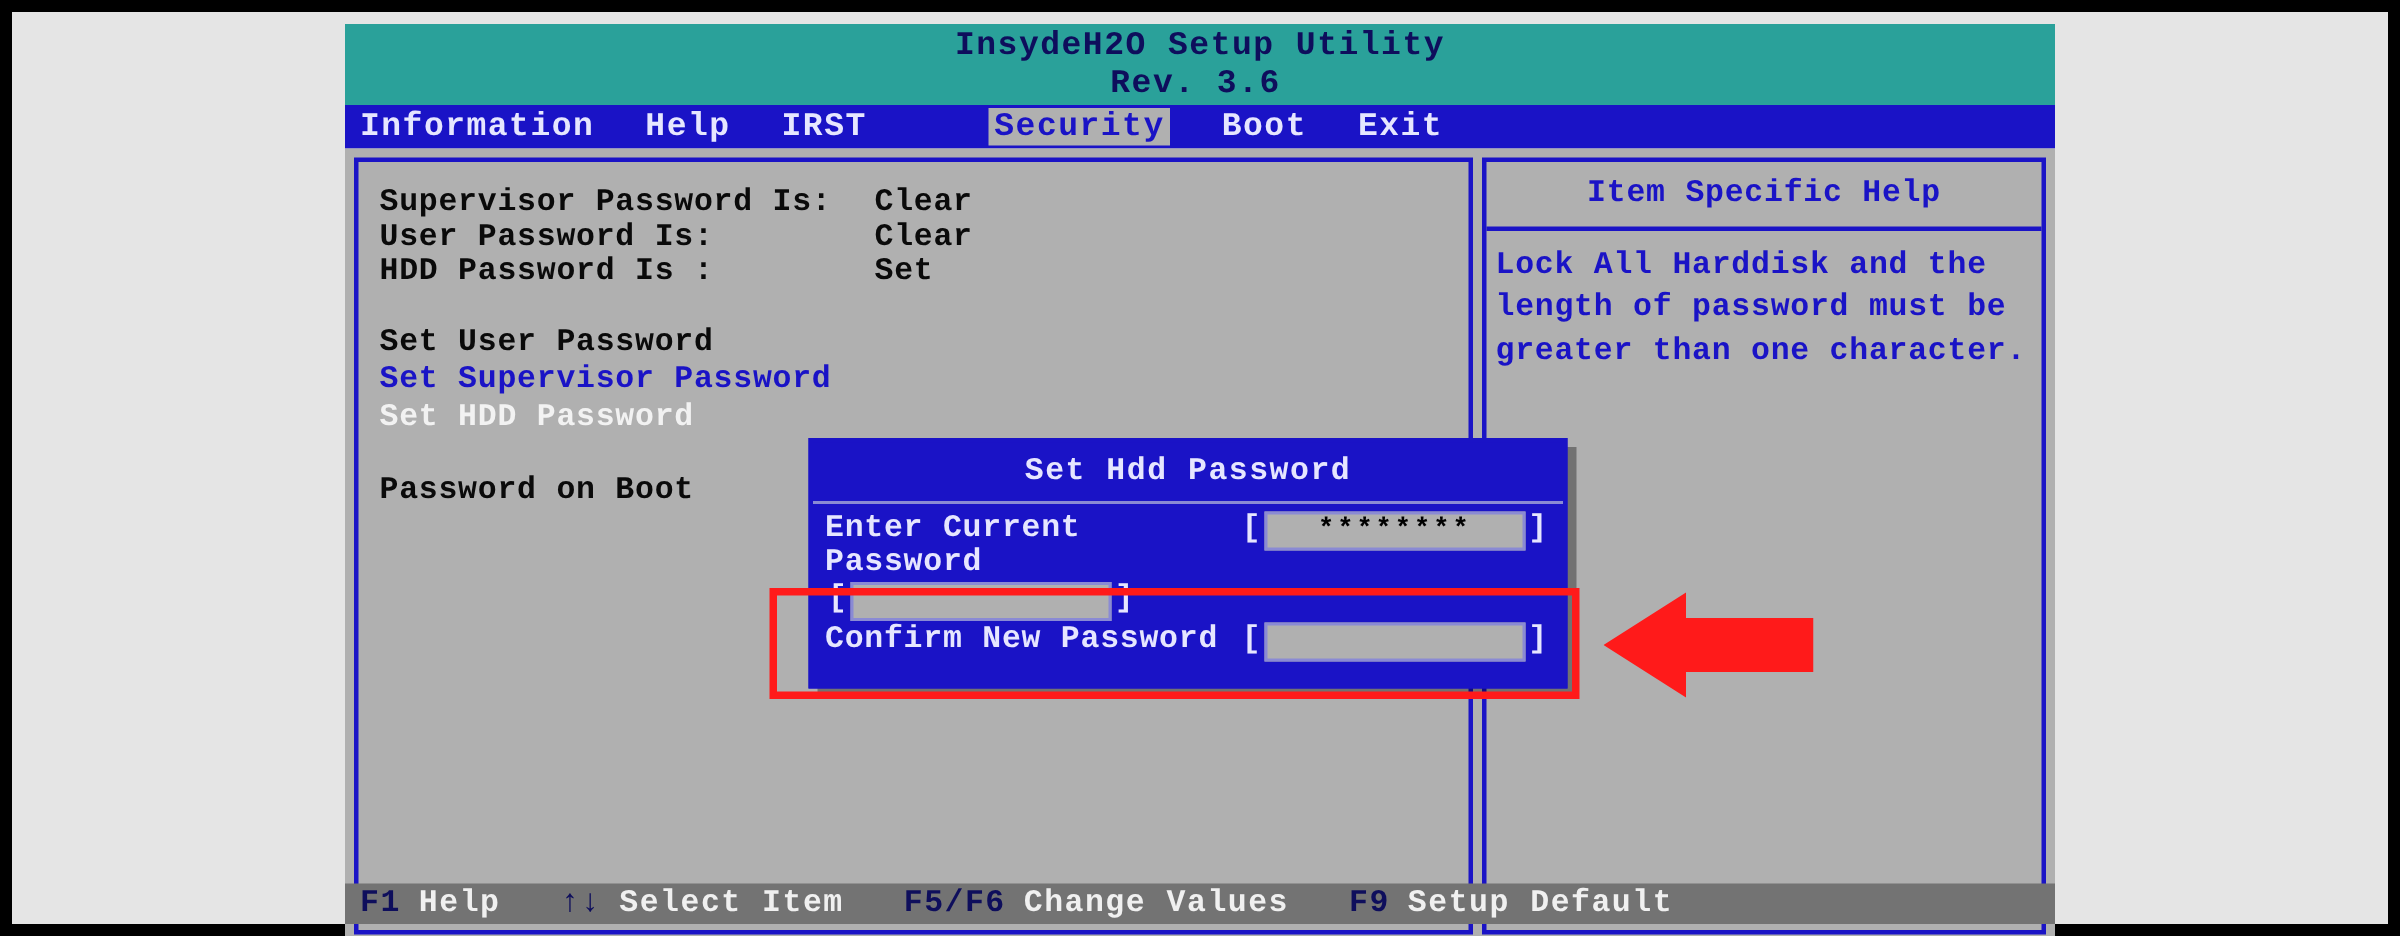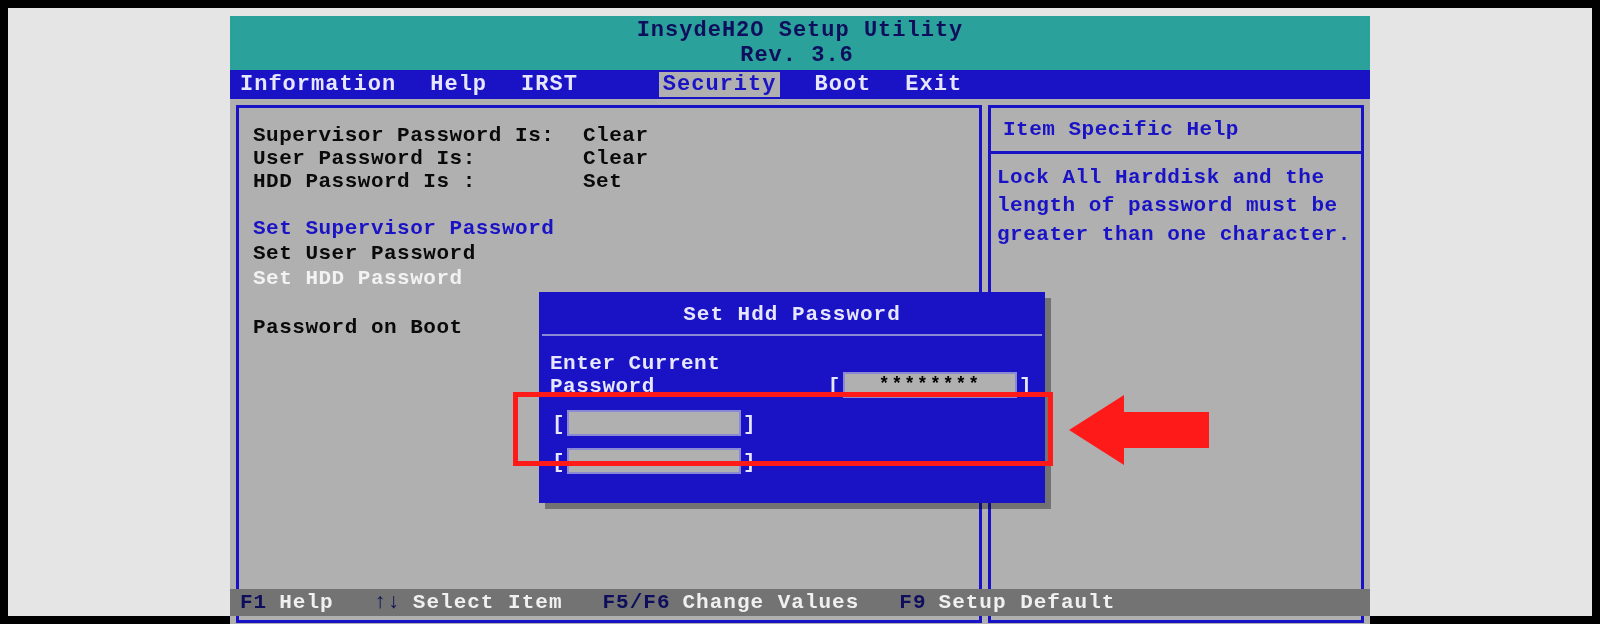--- a/index.html
+++ b/index.html
@@ -75,21 +75,21 @@
     }
     .right {
       width: 370px;
       border: 3px solid #1a13c6;
       margin: 6px 6px 6px 3px;
       color: #1a13c6;
       font-size: 21px;
       letter-spacing: 0.5px;
     }
     .right-title {
-      text-align: left;
+      text-align: center;
       padding: 10px 12px;
       border-bottom: 3px solid #1a13c6;
       color: #1a13c6;
     }
     .right-body {
       padding: 10px 6px;
       line-height: 1.35;
     }
     .row { display: flex; }
     .lbl { width: 330px; color: #0a0a0a; }
@@ -112,21 +112,21 @@
     .dialog-title {
       text-align: center;
       padding: 8px 6px;
       color: #e6e6ff;
       letter-spacing: 1px;
     }
     .dialog-body {
       border-top: 2px solid #8a8ad4;
       padding: 4px 8px 14px 8px;
     }
-    .drow { display: flex; align-items: flex-end; margin: 12px 0; }
+    .drow { display: flex; align-items: flex-start; margin: 1px 0; }
     .dlabel { flex: 1; color: #e6e6ff; }
     .dbox {
       width: 170px;
       height: 22px;
       background: #b0b0b0;
       border: 2px solid #8a8ad4;
       color: #000;
       text-align: center;
       font-size: 18px;
       line-height: 20px;
@@ -197,41 +197,42 @@
         </div>
         <div class="row">
           <span class="lbl">User Password Is:</span>
           <span class="val">Clear</span>
         </div>
         <div class="row">
           <span class="lbl">HDD Password Is :</span>
           <span class="val">Set</span>
         </div>
         <div class="spacer"></div>
+        <div class="menuitem black">Set User Password</div>
         <div class="menuitem">Set Supervisor Password</div>
-        <div class="menuitem black">Set User Password</div>
         <div class="menuitem white">Set HDD Password</div>
         <div class="spacer"></div>
         <div class="menuitem black">Password on Boot</div>
 
         <div class="dialog">
           <div class="dialog-title">Set Hdd Password</div>
           <div class="dialog-body">
             <div class="drow">
               <span class="dlabel">Enter Current Password</span>
               <span class="brk">[</span>
               <span class="dbox">********</span>
               <span class="brk">]</span>
             </div>
             <div class="drow">
               <span class="brk">[</span>
               <span class="dbox"></span>
               <span class="brk">]</span>
             </div>
             <div class="drow">
+              <span class="dlabel">Confirm New Password</span>
               <span class="brk">[</span>
               <span class="dbox"></span>
               <span class="brk">]</span>
             </div>
           </div>
         </div>
 
         <div class="highlight-box"></div>
         <div class="arrow">
           <svg width="140" height="80" viewBox="0 0 140 80">

